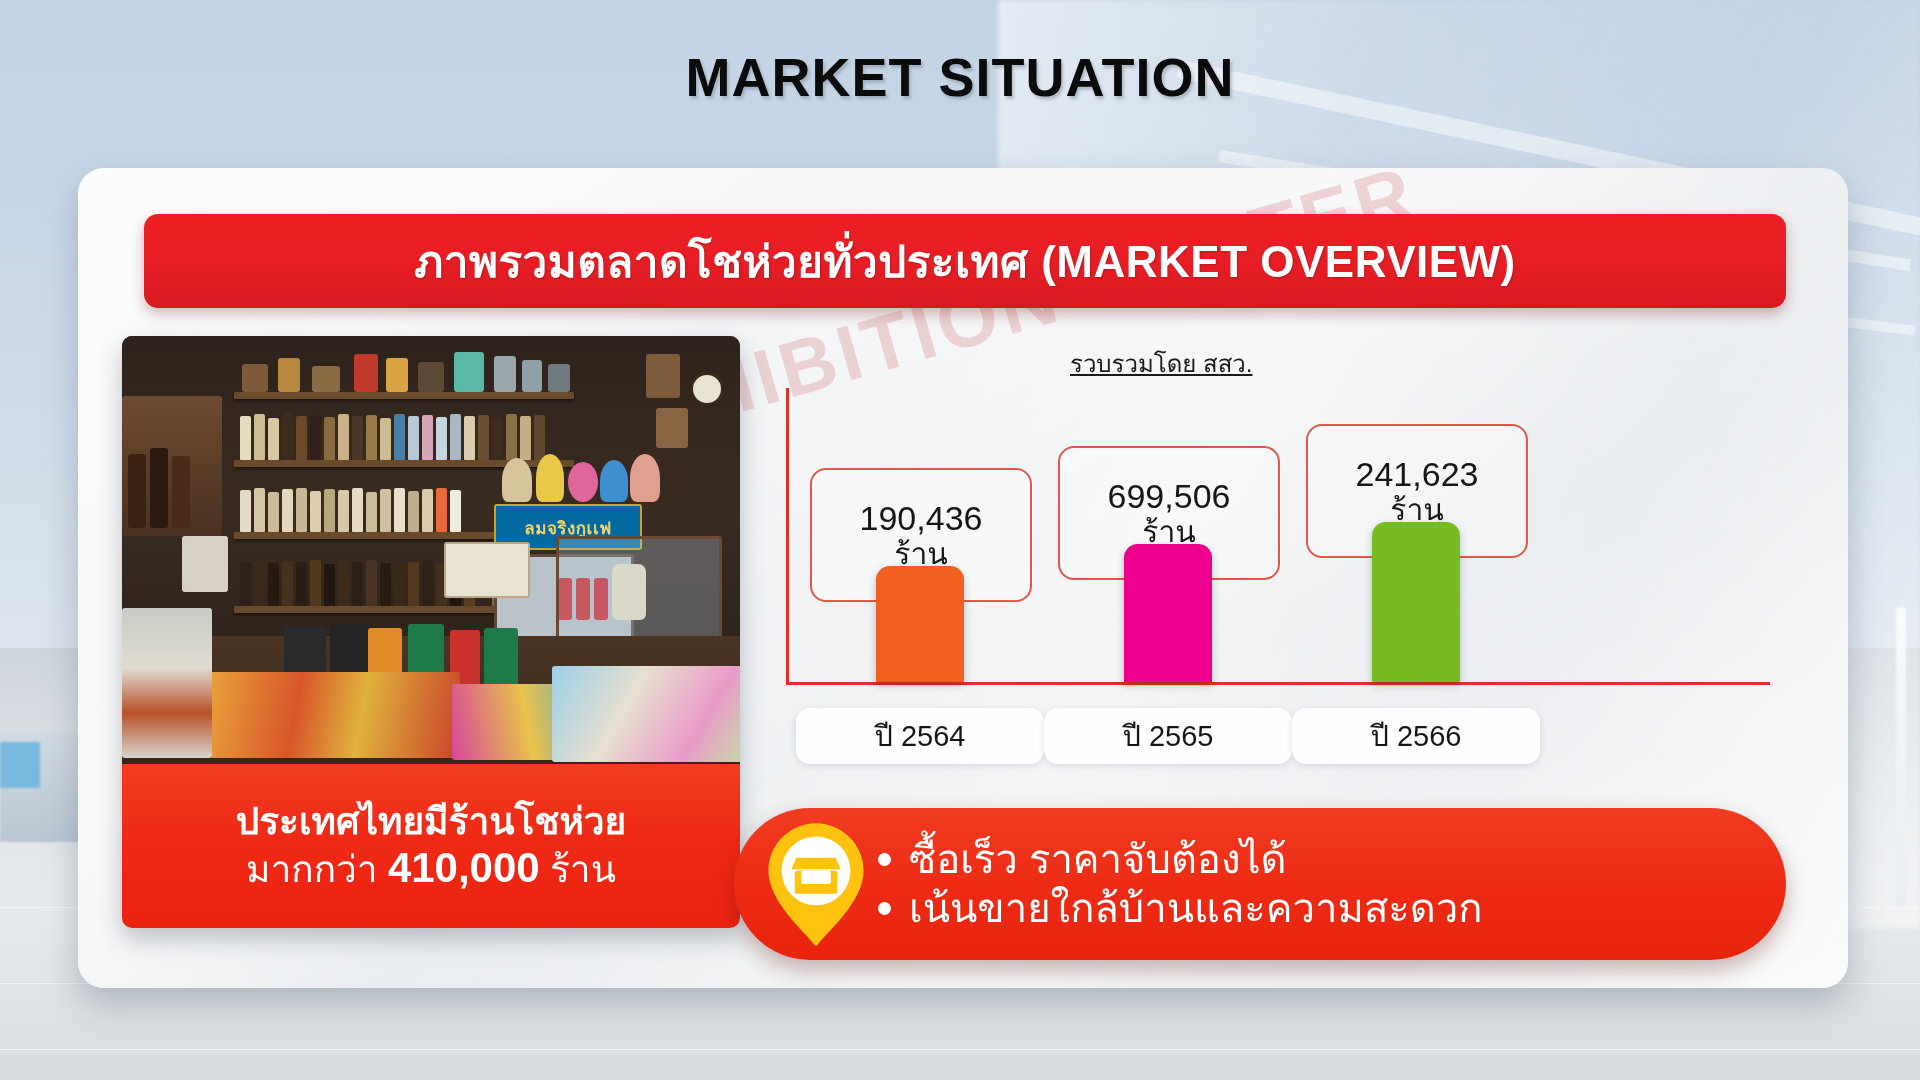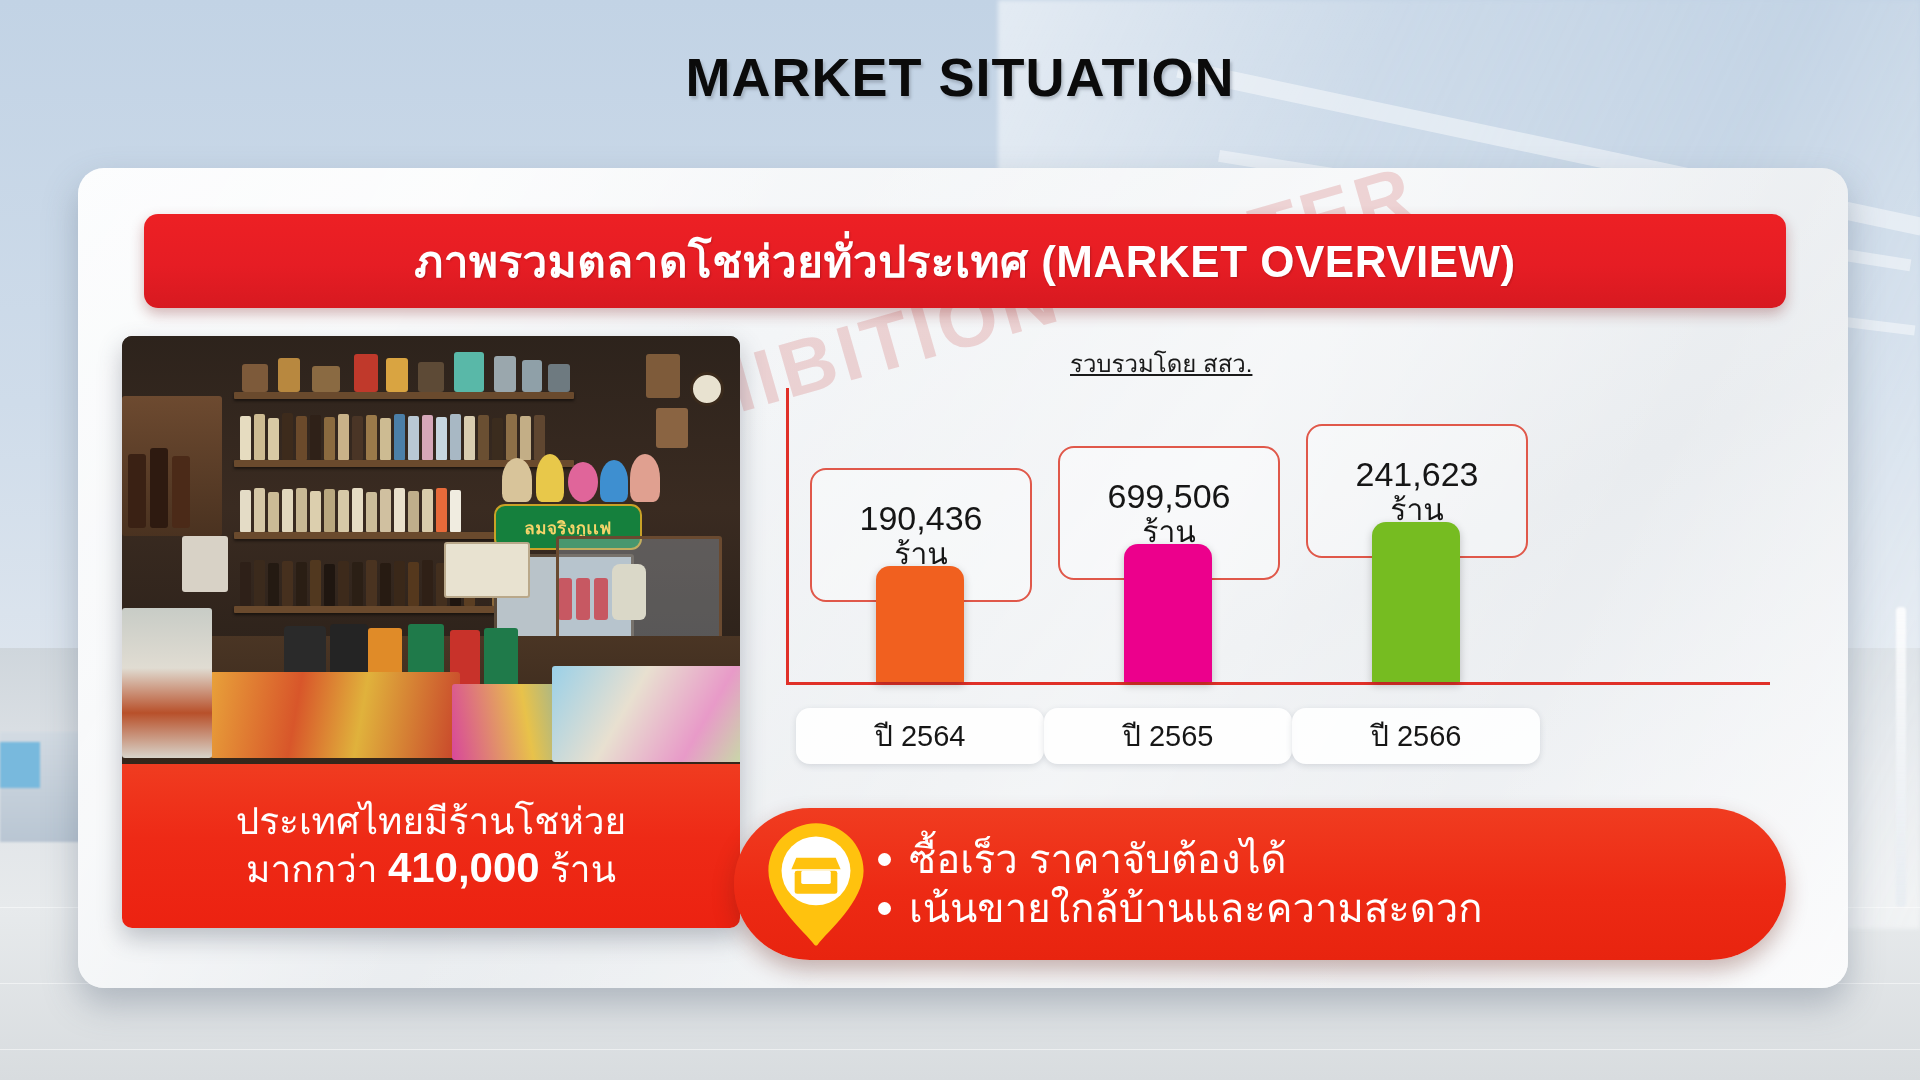--- a/index.html
+++ b/index.html
@@ -132,42 +132,42 @@
   }
   
   .sh-wall { position:absolute; inset:0;
     background:linear-gradient(180deg,#2d231c 0%,#3a2b21 40%,#241c16 100%); }
   .sh-shelf { position:absolute; background:#6a4a2d; border-radius:1px;
     box-shadow:0 2px 3px rgba(0,0,0,0.5); }
   .sh-bottles { position:absolute; display:flex; gap:3px; align-items:flex-end; }
   .sh-bottles i { display:block; width:11px; border-radius:2px 2px 1px 1px; }
   .sh-jar { position:absolute; border-radius:3px; }
   .sh-sign {
-    position:absolute; background:#15803d; border:2px solid #c9a227;
-    border-radius:11px; color:#f5d46a; font-size:17px; font-weight:bold;
+    position:absolute; background:#0369a1; border:2px solid #c9a227;
+    border-radius:3px; color:#f5d46a; font-size:17px; font-weight:bold;
     display:flex; align-items:center; justify-content:center;
     letter-spacing:0.5px;
   }
   .sh-goods { position:absolute; border-radius:3px; }
   .sh-fridge { position:absolute; background:#b9c3c9; border:3px solid #5a4a3a; border-radius:3px; }
   .sh-clock { position:absolute; width:34px; height:34px; border-radius:50%;
     background:#e8e2d0; border:3px solid #3a2a1c; }
   .sh-counter { position:absolute; left:0; bottom:0; width:100%; height:128px;
     background:linear-gradient(180deg,#4a3524 0%,#35261a 100%); }
 
   #photo-caption {
     position:absolute; left:0; bottom:0; width:100%; height:164px;
     background:linear-gradient(180deg,#f03c20 0%,#ee2a16 45%,#ec2211 100%);
     display:flex; flex-direction:column;
     align-items:center; justify-content:center;
     gap:2px;
     color:#fff;
     padding:0 14px;
   }
-  #photo-caption .l1 { font-size:37px; line-height:1.12; white-space:nowrap; }
+  #photo-caption .l1 { font-size:37px; line-height:1.12; white-space:nowrap;font-weight:bold; }
   #photo-caption .l2 { font-size:37px; line-height:1.12; white-space:nowrap;text-align:right; }
   #photo-caption .big { font-weight:bold; font-size:42px; }
 
   
   #chart-area {
     position:absolute; left:690px; top:176px;
     width:1020px; height:448px;
   }
   #chart-source {
     position:absolute; left:302px; top:0;

